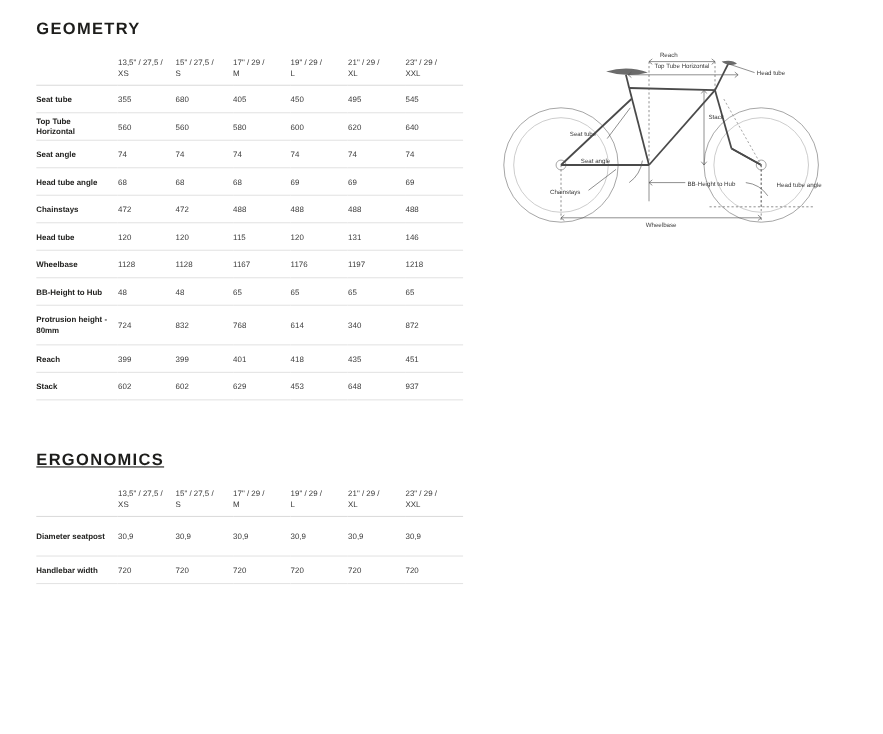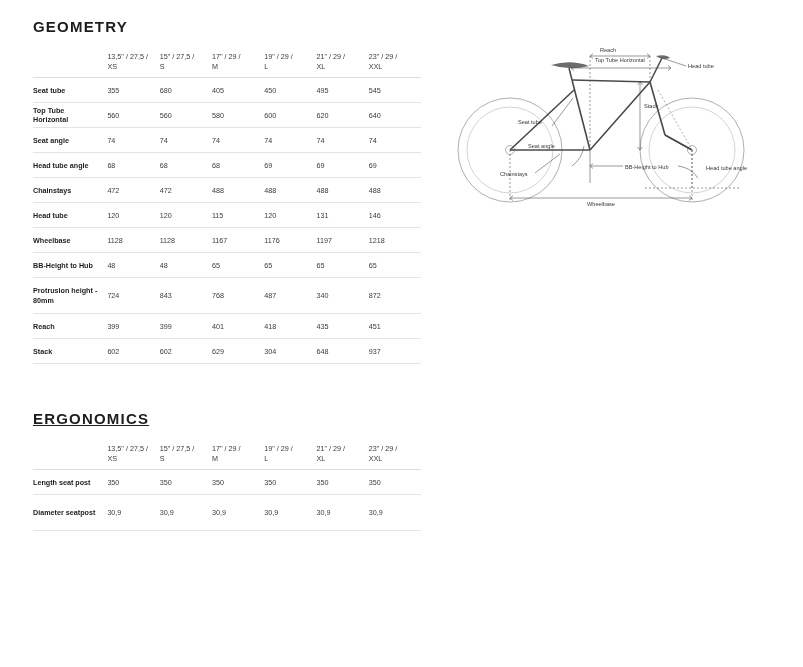--- a/index.html
+++ b/index.html
@@ -195,41 +195,41 @@
         <td>48</td>
         <td>48</td>
         <td>65</td>
         <td>65</td>
         <td>65</td>
         <td>65</td>
       </tr>
       <tr class="tall">
         <td class="rowlabel">Protrusion height - 80mm</td>
         <td>724</td>
-        <td>843</td>
+        <td>832</td>
         <td>768</td>
-        <td>487</td>
+        <td>614</td>
         <td>340</td>
         <td>872</td>
       </tr>
       <tr>
         <td class="rowlabel">Reach</td>
         <td>399</td>
         <td>399</td>
         <td>401</td>
         <td>418</td>
         <td>435</td>
         <td>451</td>
       </tr>
       <tr>
         <td class="rowlabel">Stack</td>
         <td>602</td>
         <td>602</td>
         <td>629</td>
-        <td>304</td>
+        <td>453</td>
         <td>648</td>
         <td>937</td>
       </tr>
     </tbody>
   </table>
 
   <div class="section-title" id="ergonomics-title">ERGONOMICS</div>
 
   <table class="spec" id="ergonomics-table">
     <colgroup>
@@ -264,37 +264,37 @@
           <span>21" / 29 /</span><br>
           <span>XL</span>
         </th>
         <th>
           <span>23" / 29 /</span><br>
           <span>XXL</span>
         </th>
       </tr>
     </thead>
     <tbody>
-      <tr>
-        <td class="rowlabel">Length seat post</td>
-        <td>350</td>
-        <td>350</td>
-        <td>350</td>
-        <td>350</td>
-        <td>350</td>
-        <td>350</td>
-      </tr>
       <tr class="tall">
         <td class="rowlabel">Diameter seatpost</td>
         <td>30,9</td>
         <td>30,9</td>
         <td>30,9</td>
         <td>30,9</td>
         <td>30,9</td>
         <td>30,9</td>
+      </tr>
+      <tr>
+        <td class="rowlabel">Handlebar width</td>
+        <td>720</td>
+        <td>720</td>
+        <td>720</td>
+        <td>720</td>
+        <td>720</td>
+        <td>720</td>
       </tr>
     </tbody>
   </table>
 
   <div id="figure">
     <svg width="345" height="170" viewBox="0 0 345 170" xmlns="http://www.w3.org/2000/svg">
       <g fill="none" stroke="#9a9a9a" stroke-width="0.8">
 
         <circle cx="70" cy="112" r="52"></circle>
         <circle cx="70" cy="112" r="43" stroke="#c6c6c6"></circle>

